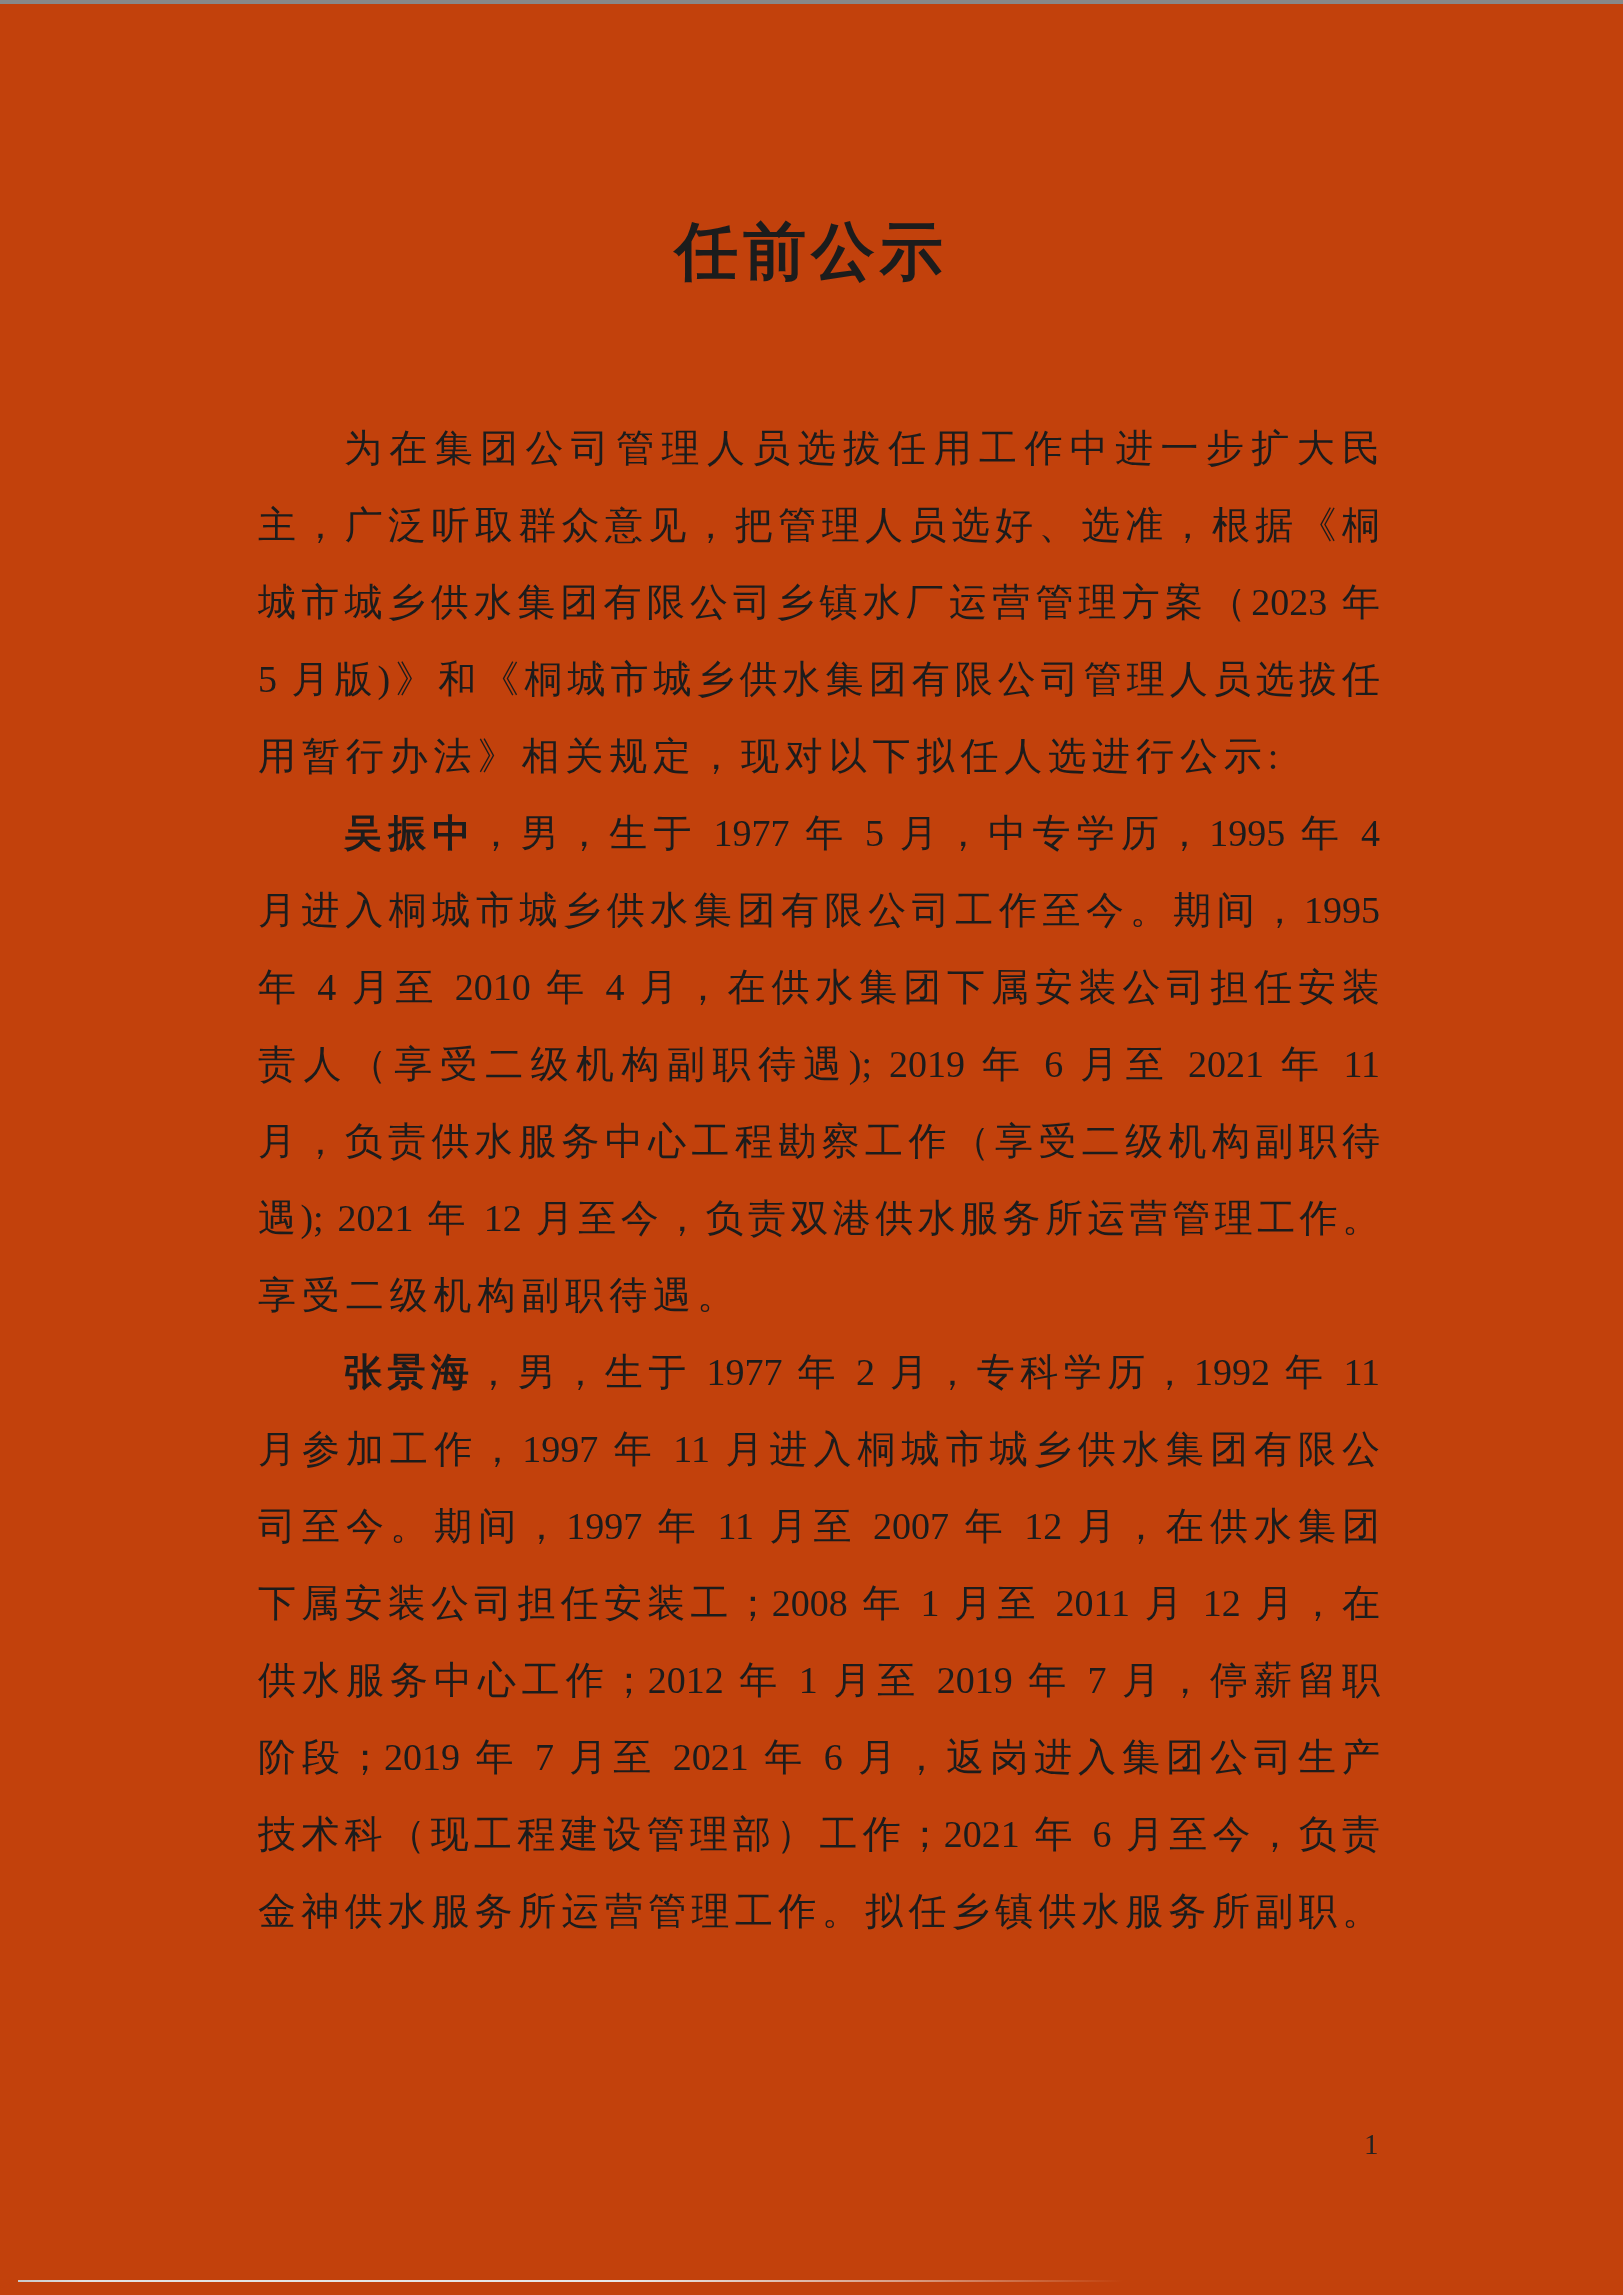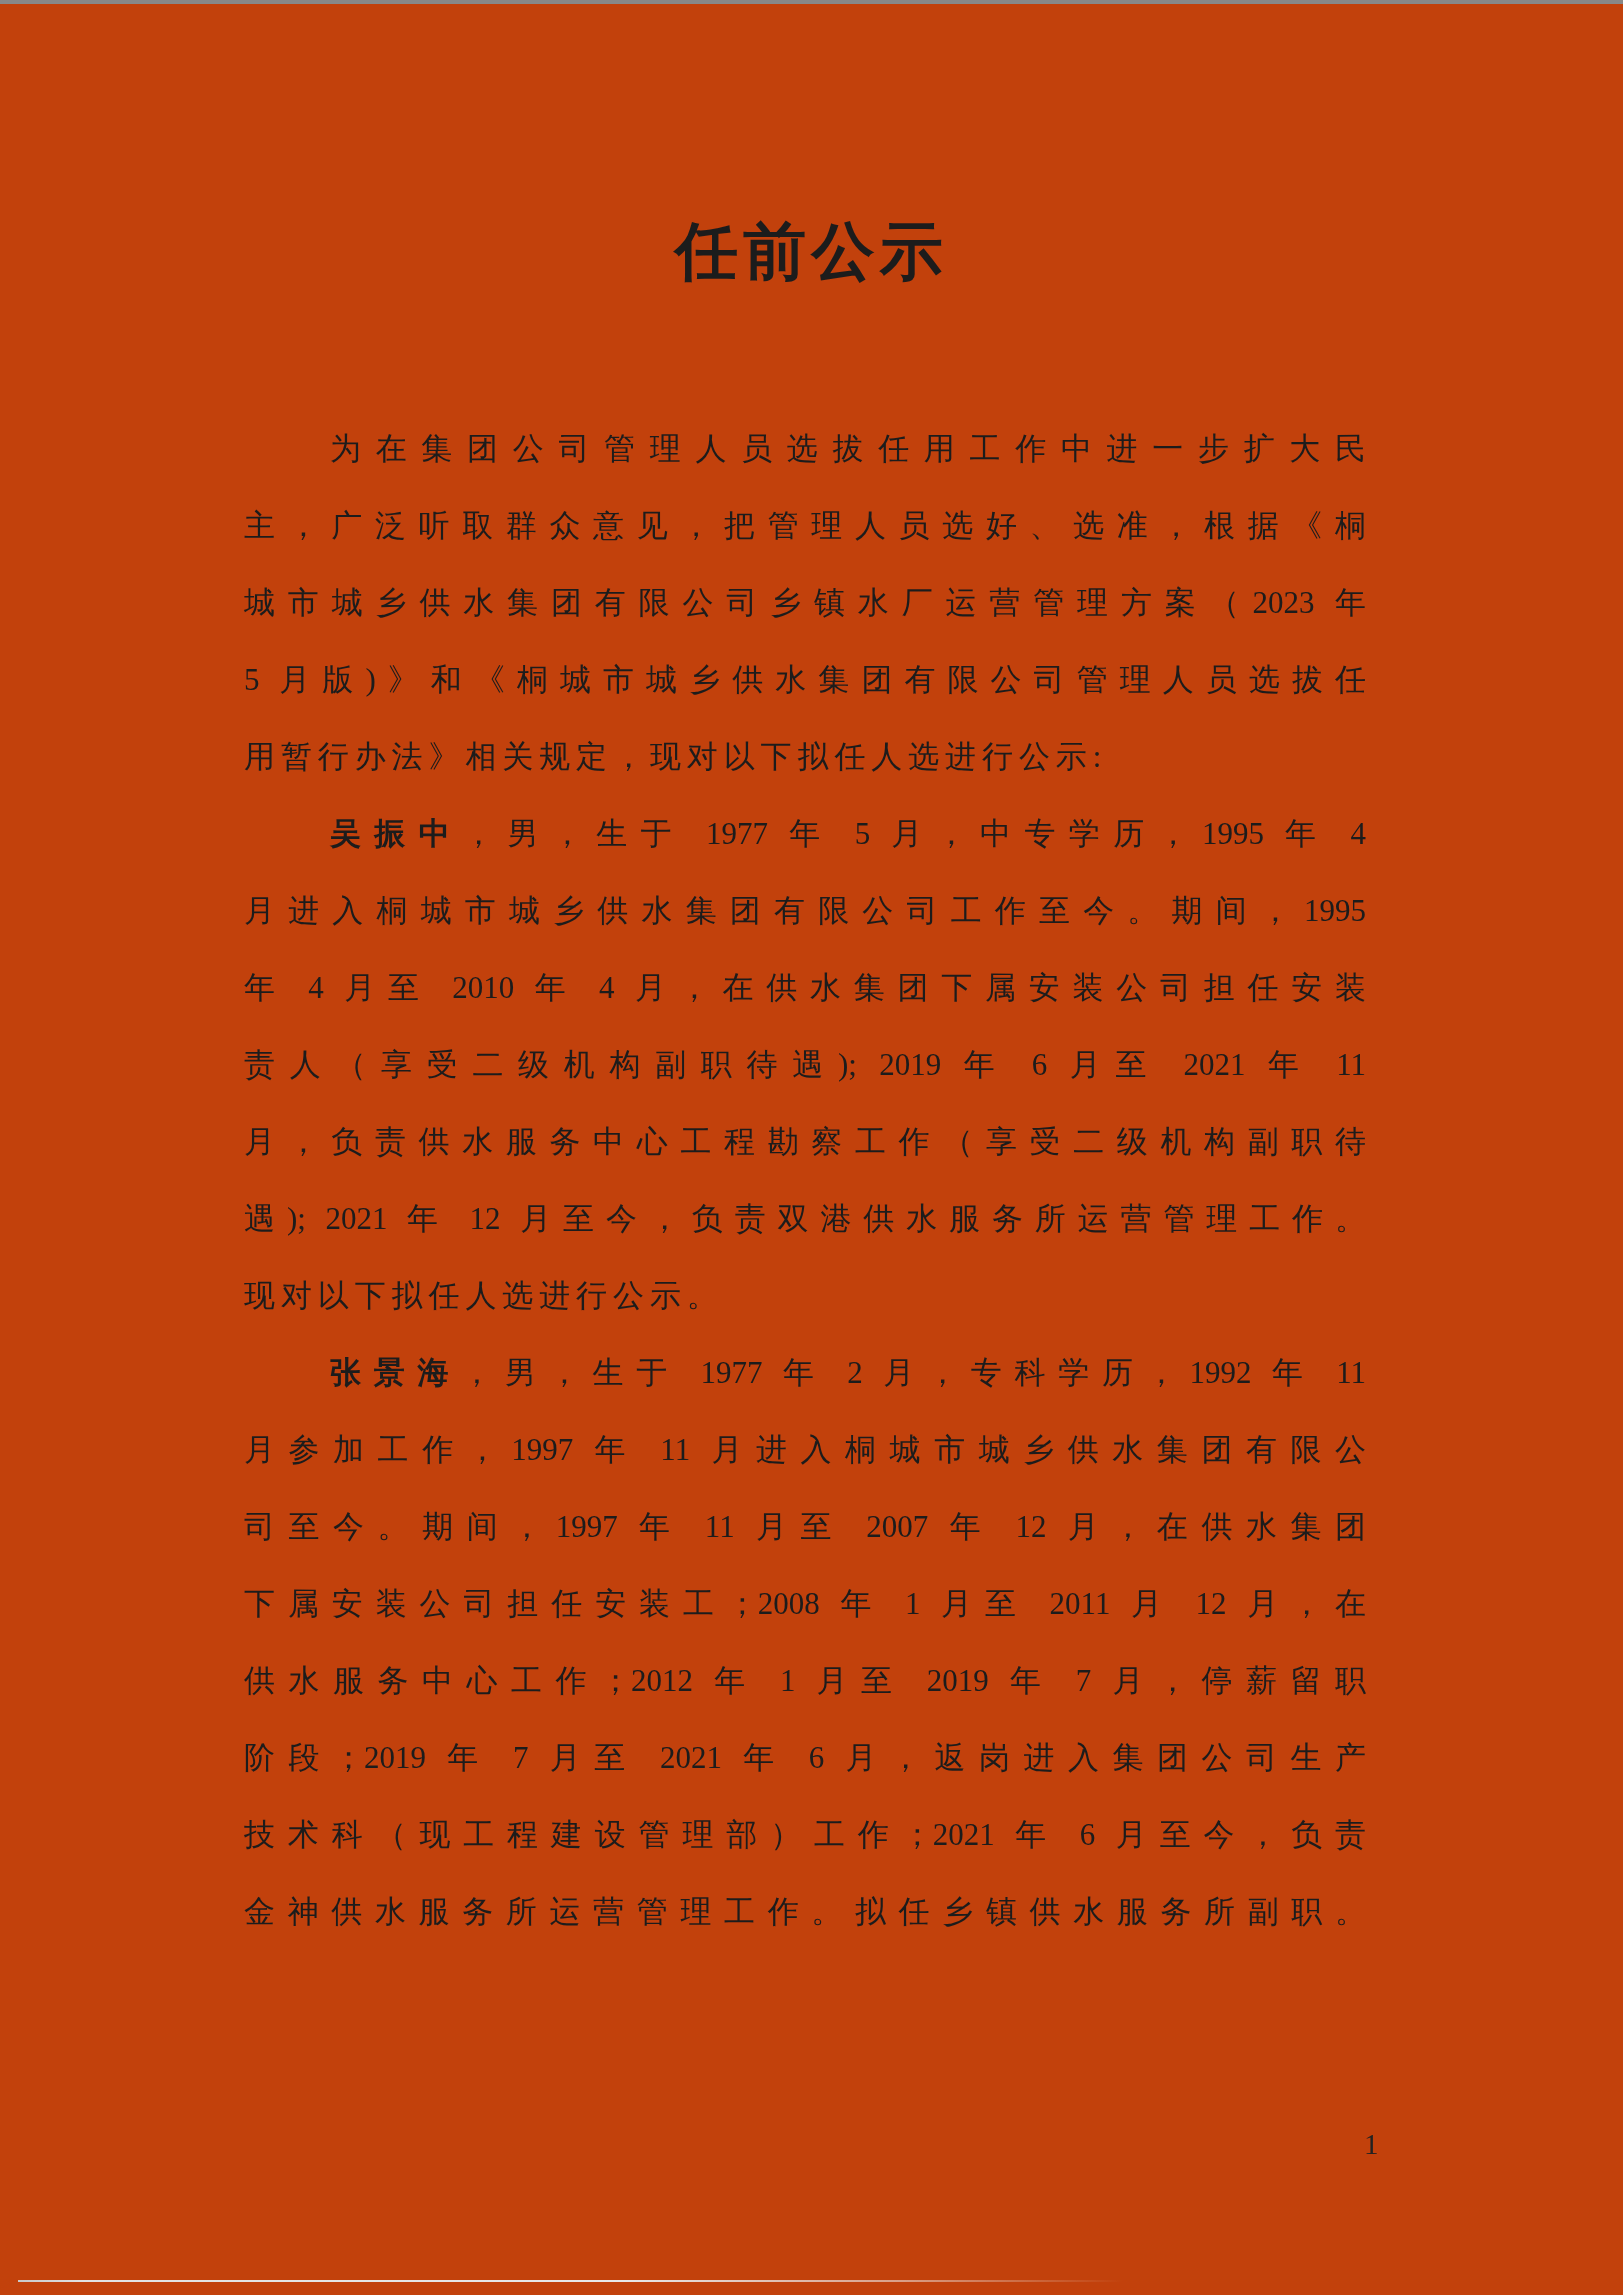--- a/index.html
+++ b/index.html
@@ -20,24 +20,24 @@
     width:100%;
     text-align:center;
     font-size:63px;
     font-weight:700;
     letter-spacing:5.2px;
     line-height:1.3;
     white-space:nowrap;
   }
   .body-text{
     position:absolute;
-    left:244px;
+    left:258px;
     top:406px;
     width:1122px;
-    font-size:31px;
+    font-size:38px;
     line-height:77px;
   }
   .line{
     width:100%;
     text-align:justify;
     white-space:normal;
   }
   .line.full{ text-align-last:justify; }
   .line.end{ text-align-last:left; letter-spacing:5.9px; }
   .line.ind{ text-indent:86px; }
@@ -72,21 +72,21 @@
     <div class="line full"><span>城市城乡供水集团有限公司乡镇水厂运营管理方案（2023 年</span></div>
     <div class="line full"><span>5 月版)》和《桐城市城乡供水集团有限公司管理人员选拔任</span></div>
     <div class="line end"><span>用暂行办法》相关规定，现对以下拟任人选进行公示:</span></div>
 
     <div class="line full ind"><span class="nm">吴振中</span><span>，男，生于 1977 年 5 月，中专学历，1995 年 4</span></div>
     <div class="line full"><span>月进入桐城市城乡供水集团有限公司工作至今。期间，1995</span></div>
     <div class="line full"><span>年 4 月至 2010 年 4 月，在供水集团下属安装公司担任安装</span></div>
     <div class="line full"><span>责人（享受二级机构副职待遇); 2019 年 6 月至 2021 年 11</span></div>
     <div class="line full"><span>月，负责供水服务中心工程勘察工作（享受二级机构副职待</span></div>
     <div class="line full"><span>遇); 2021 年 12 月至今，负责双港供水服务所运营管理工作。</span></div>
-    <div class="line end"><span>现对以下拟任人选进行公示。</span></div>
+    <div class="line end"><span>享受二级机构副职待遇。</span></div>
 
     <div class="line full ind"><span class="nm">张景海</span><span>，男，生于 1977 年 2 月，专科学历，1992 年 11</span></div>
     <div class="line full"><span>月参加工作，1997 年 11 月进入桐城市城乡供水集团有限公</span></div>
     <div class="line full"><span>司至今。期间，1997 年 11 月至 2007 年 12 月，在供水集团</span></div>
     <div class="line full"><span>下属安装公司担任安装工；2008 年 1 月至 2011 月 12 月，在</span></div>
     <div class="line full"><span>供水服务中心工作；2012 年 1 月至 2019 年 7 月，停薪留职</span></div>
     <div class="line full"><span>阶段；2019 年 7 月至 2021 年 6 月，返岗进入集团公司生产</span></div>
     <div class="line full"><span>技术科（现工程建设管理部）工作；2021 年 6 月至今，负责</span></div>
     <div class="line full"><span>金神供水服务所运营管理工作。拟任乡镇供水服务所副职。</span></div>
 

